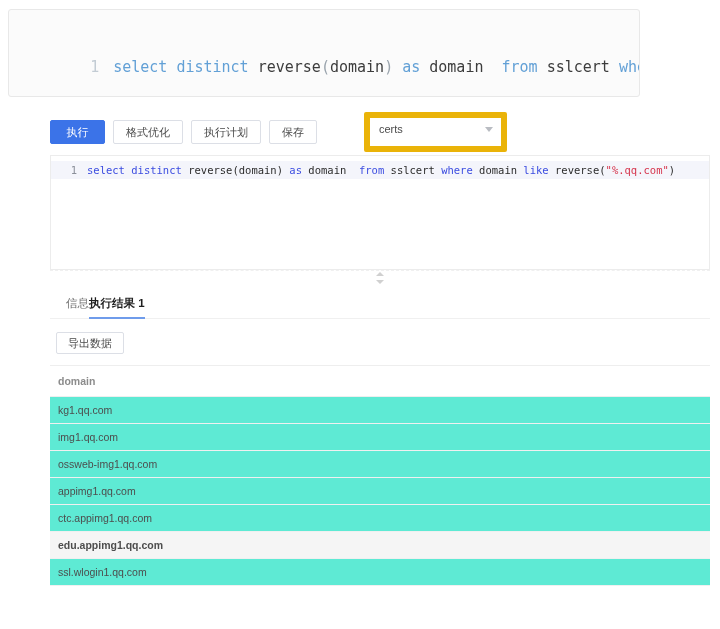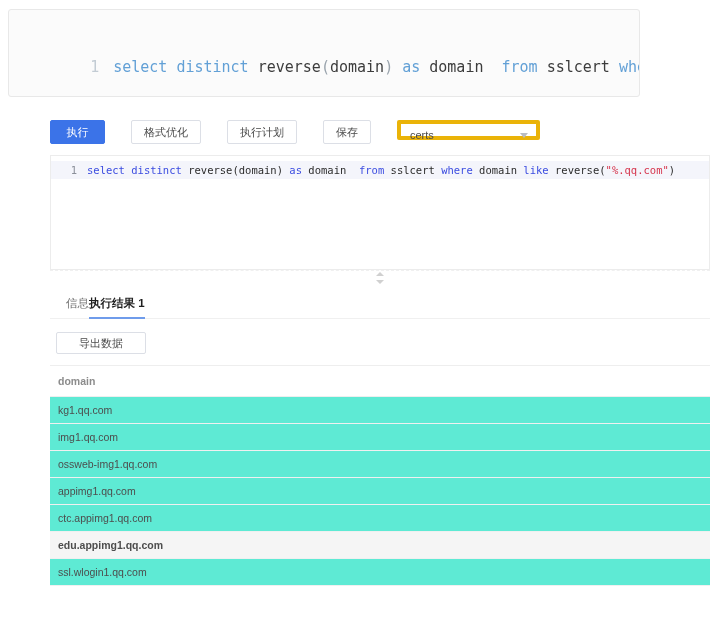--- a/index.html
+++ b/index.html
@@ -59,22 +59,23 @@
   .console {
     position: absolute;
     left: 50px;
     top: 120px;
     width: 660px;
   }
 
   
   .toolbar {
     display: flex;
+    align-items: center;
     height: 24px;
-    gap: 18px;
+    gap: 0px;
   }
   .btn {
     box-sizing: border-box;
     height: 24px;
     line-height: 22px;
     padding: 0 12px;
     font-size: 11px;
     font-family: "Liberation Sans", sans-serif;
     color: #4a4a4a;
     background: #ffffff;
@@ -87,26 +88,27 @@
   }
   .btn-primary {
     background: #3b73e8;
     border-color: #3b73e8;
     color: #ffffff;
     min-width: 55px;
   }
   .select-box {
     box-sizing: border-box;
     position: relative;
-    height: 20px;
+    height: 40px;
     width: 143px;
     background: #ffffff;
-    border: 4px solid #eab308;
+    border: 6px solid #eab308;
     border-radius: 2px;
     cursor: pointer;
+    margin-left: 39px;
   }
   .select-value {
     position: absolute;
     left: 9px;
     top: 0;
     line-height: 22px;
     font-size: 11px;
     color: #4a4a4a;
   }
   .select-caret {
@@ -219,21 +221,21 @@
 
   
   .export-row {
     padding: 13px 0 11px 6px;
   }
   .btn-export {
     display: inline-block;
     box-sizing: border-box;
     height: 22px;
     line-height: 20px;
-    padding: 0 22px;
+    padding: 0 11px;
     font-size: 11px;
     color: #4a4a4a;
     background: #ffffff;
     border: 1px solid #dcdfe6;
     border-radius: 2px;
     cursor: pointer;
   }
 
   
   .rtable {

